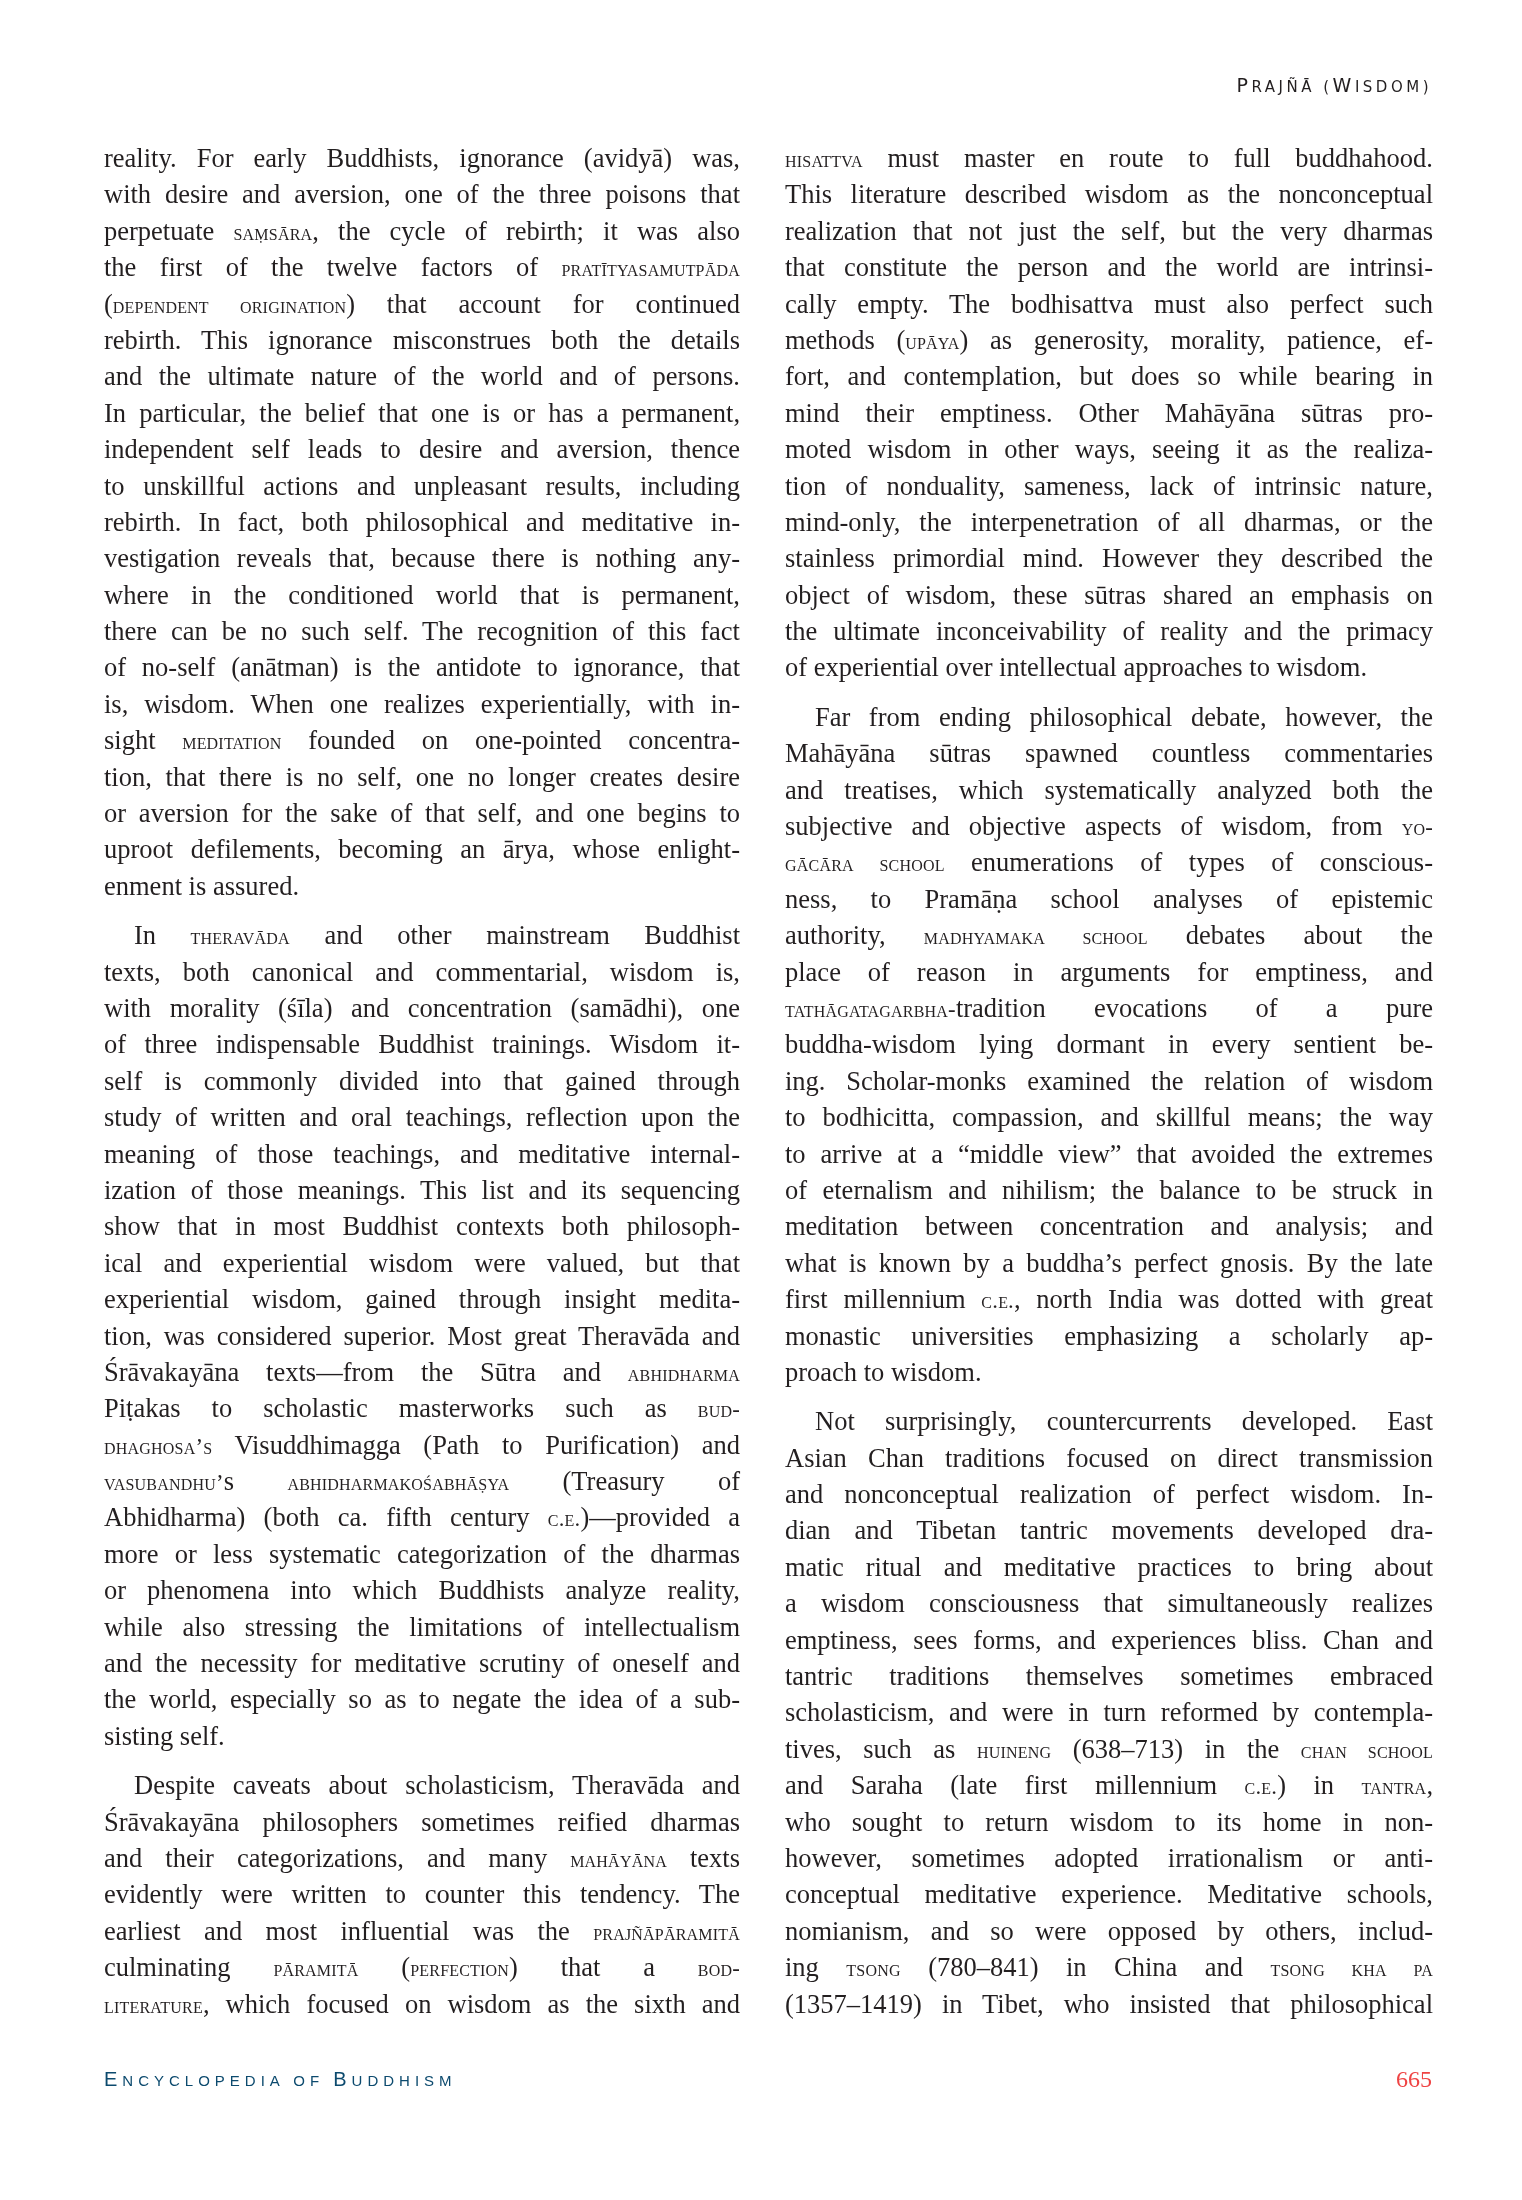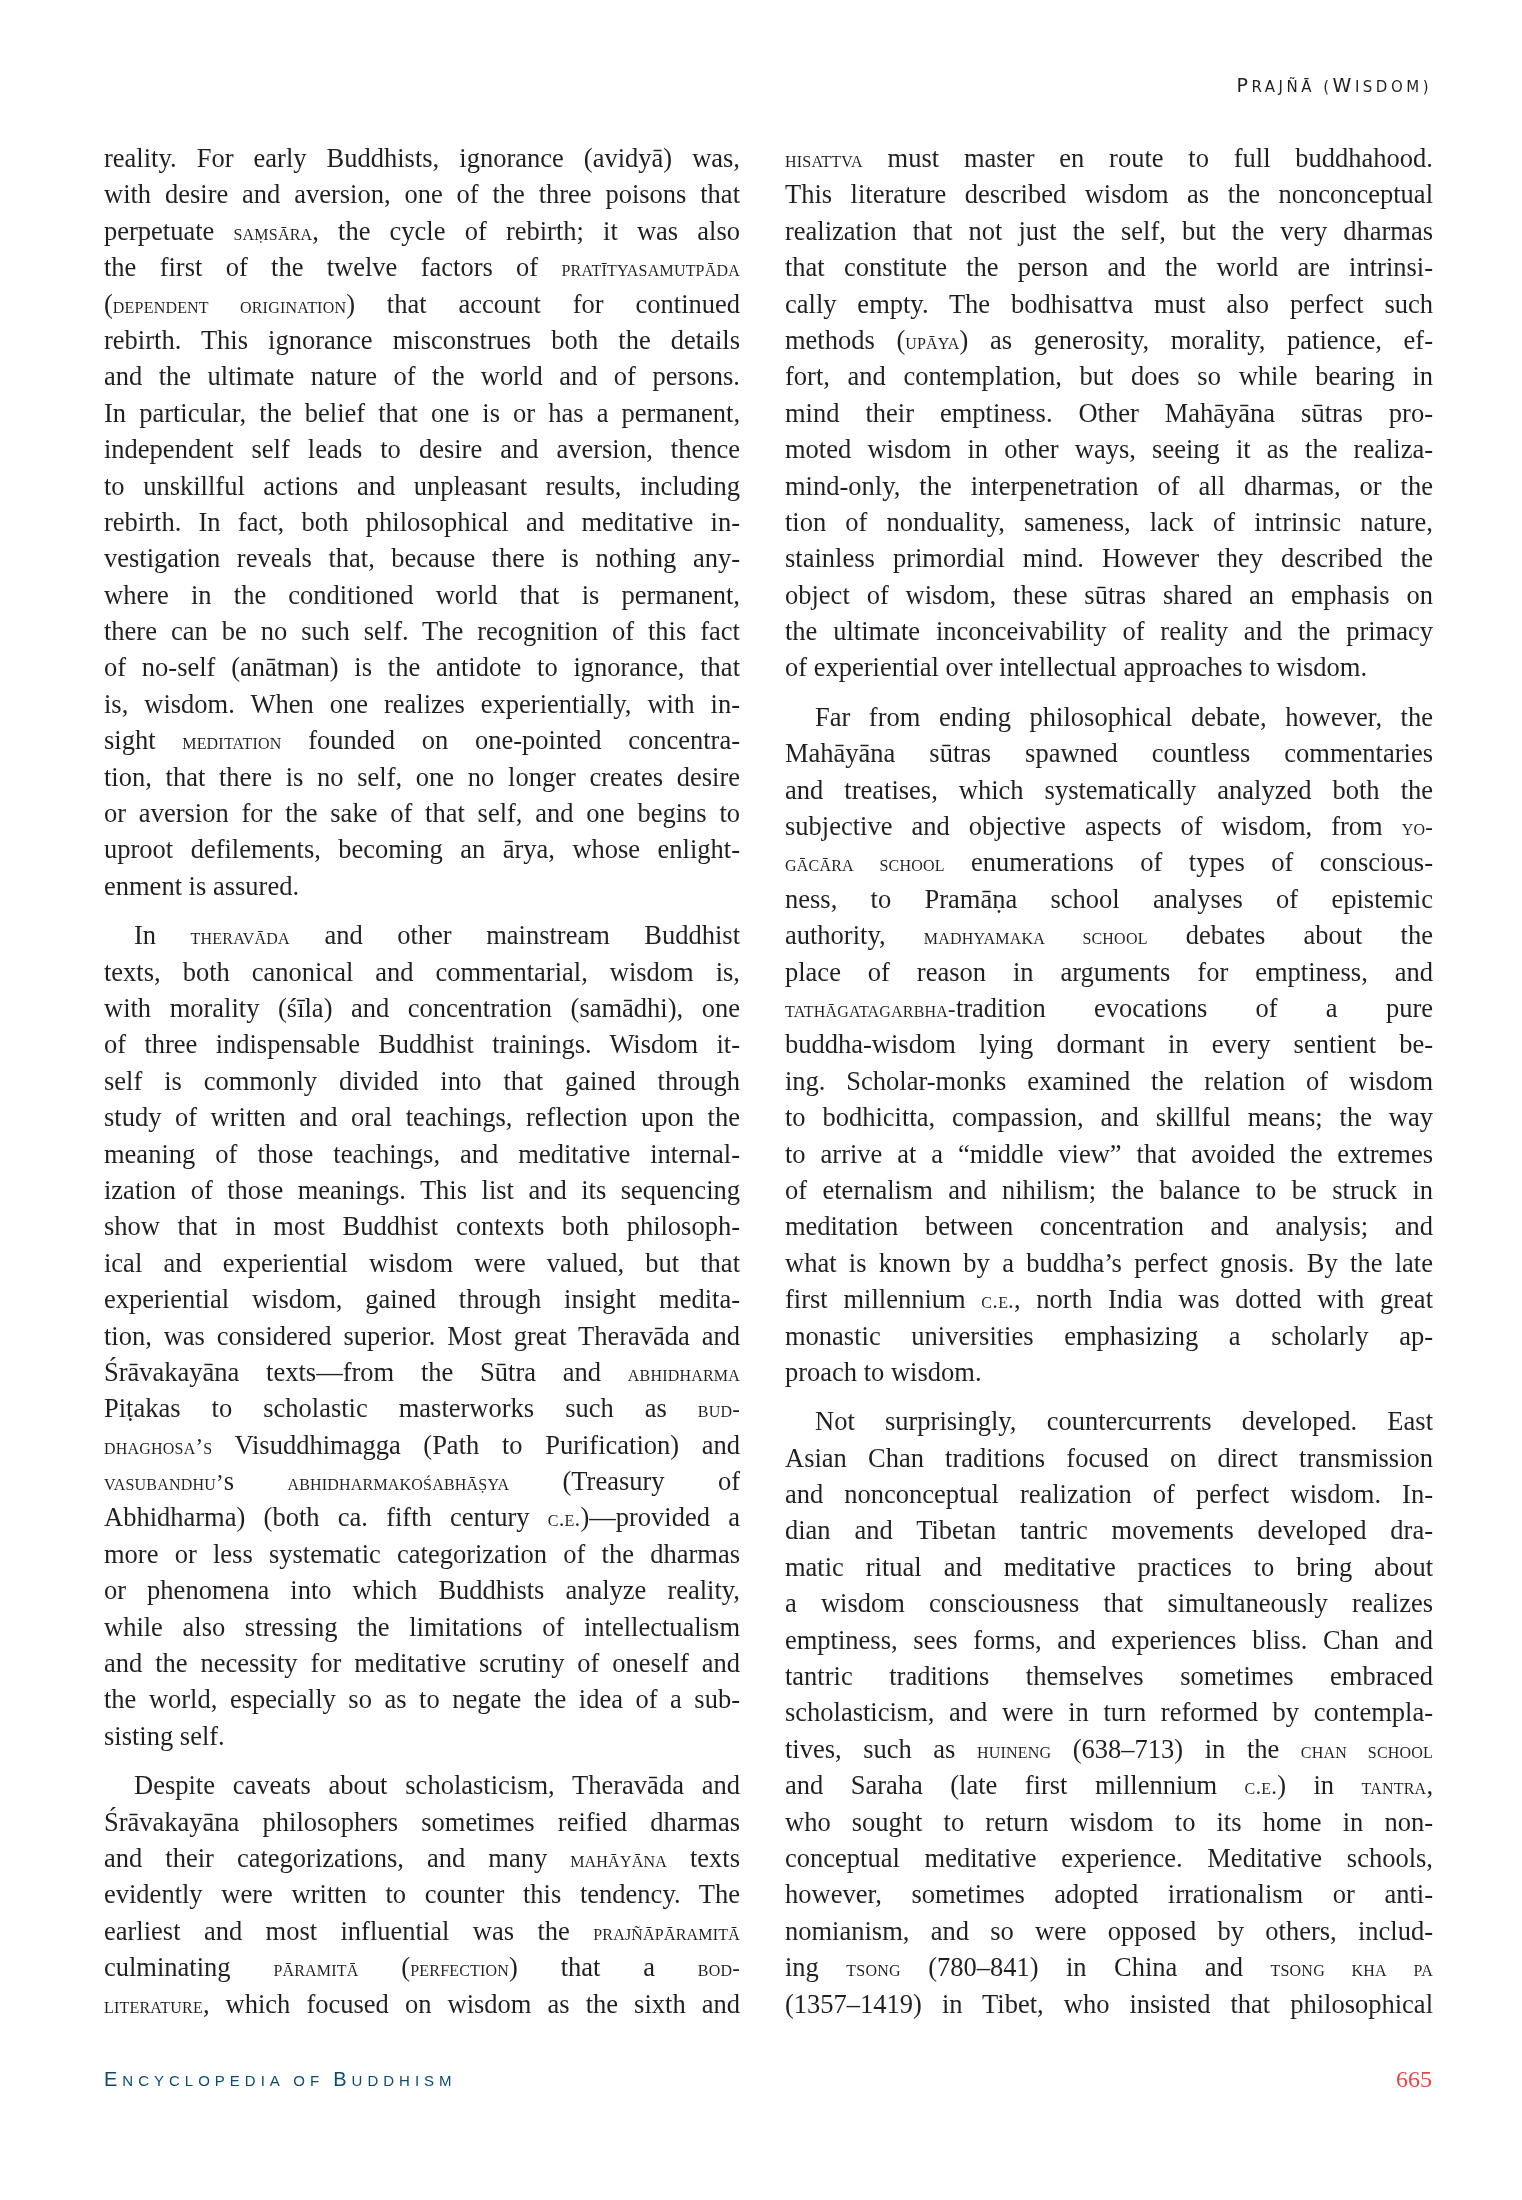--- a/index.html
+++ b/index.html
@@ -90,22 +90,22 @@
     <div class="para">
       <span class="line"><span class="sc">hisattva</span> must master en route to full buddhahood.</span>
       <span class="line">This literature described wisdom as the nonconceptual</span>
       <span class="line">realization that not just the self, but the very dharmas</span>
       <span class="line">that constitute the person and the world are intrinsi-</span>
       <span class="line">cally empty. The bodhisattva must also perfect such</span>
       <span class="line">methods (<span class="sc">upāya</span>) as generosity, morality, patience, ef-</span>
       <span class="line">fort, and contemplation, but does so while bearing in</span>
       <span class="line">mind their emptiness. Other Mahāyāna sūtras pro-</span>
       <span class="line">moted wisdom in other ways, seeing it as the realiza-</span>
+      <span class="line">tion of nonduality, sameness, lack of intrinsic nature,</span>
       <span class="line">mind-only, the interpenetration of all dharmas, or the</span>
-      <span class="line">tion of nonduality, sameness, lack of intrinsic nature,</span>
       <span class="line">stainless primordial mind. However they described the</span>
       <span class="line">object of wisdom, these sūtras shared an emphasis on</span>
       <span class="line">the ultimate inconceivability of reality and the primacy</span>
       <span class="line last">of experiential over intellectual approaches to wisdom.</span>
     </div>
     <div class="para">
       <span class="line indent">Far from ending philosophical debate, however, the</span>
       <span class="line">Mahāyāna sūtras spawned countless commentaries</span>
       <span class="line">and treatises, which systematically analyzed both the</span>
       <span class="line">subjective and objective aspects of wisdom, from <span class="sc">yo-</span></span>
@@ -131,22 +131,22 @@
       <span class="line">and nonconceptual realization of perfect wisdom. In-</span>
       <span class="line">dian and Tibetan tantric movements developed dra-</span>
       <span class="line">matic ritual and meditative practices to bring about</span>
       <span class="line">a wisdom consciousness that simultaneously realizes</span>
       <span class="line">emptiness, sees forms, and experiences bliss. Chan and</span>
       <span class="line">tantric traditions themselves sometimes embraced</span>
       <span class="line">scholasticism, and were in turn reformed by contempla-</span>
       <span class="line">tives, such as <span class="sc">huineng</span> (638–713) in the <span class="sc">chan school</span></span>
       <span class="line">and Saraha (late first millennium <span class="sc">c.e.</span>) in <span class="sc">tantra</span>,</span>
       <span class="line">who sought to return wisdom to its home in non-</span>
+      <span class="line">however, sometimes adopted irrationalism or anti-</span>
       <span class="line">conceptual meditative experience. Meditative schools,</span>
-      <span class="line">however, sometimes adopted irrationalism or anti-</span>
       <span class="line">nomianism, and so were opposed by others, includ-</span>
       <span class="line">ing <span class="sc">tsong</span> (780–841) in China and <span class="sc">tsong kha pa</span></span>
       <span class="line">(1357–1419) in Tibet, who insisted that philosophical</span>
     </div>
   </div>
 
 <div class="footer-title"><span class="big">E</span><span>NCYCLOPEDIA OF </span><span class="big">B</span><span>UDDHISM</span></div>
 <div class="page-number">665</div>
 
 </body></html>

